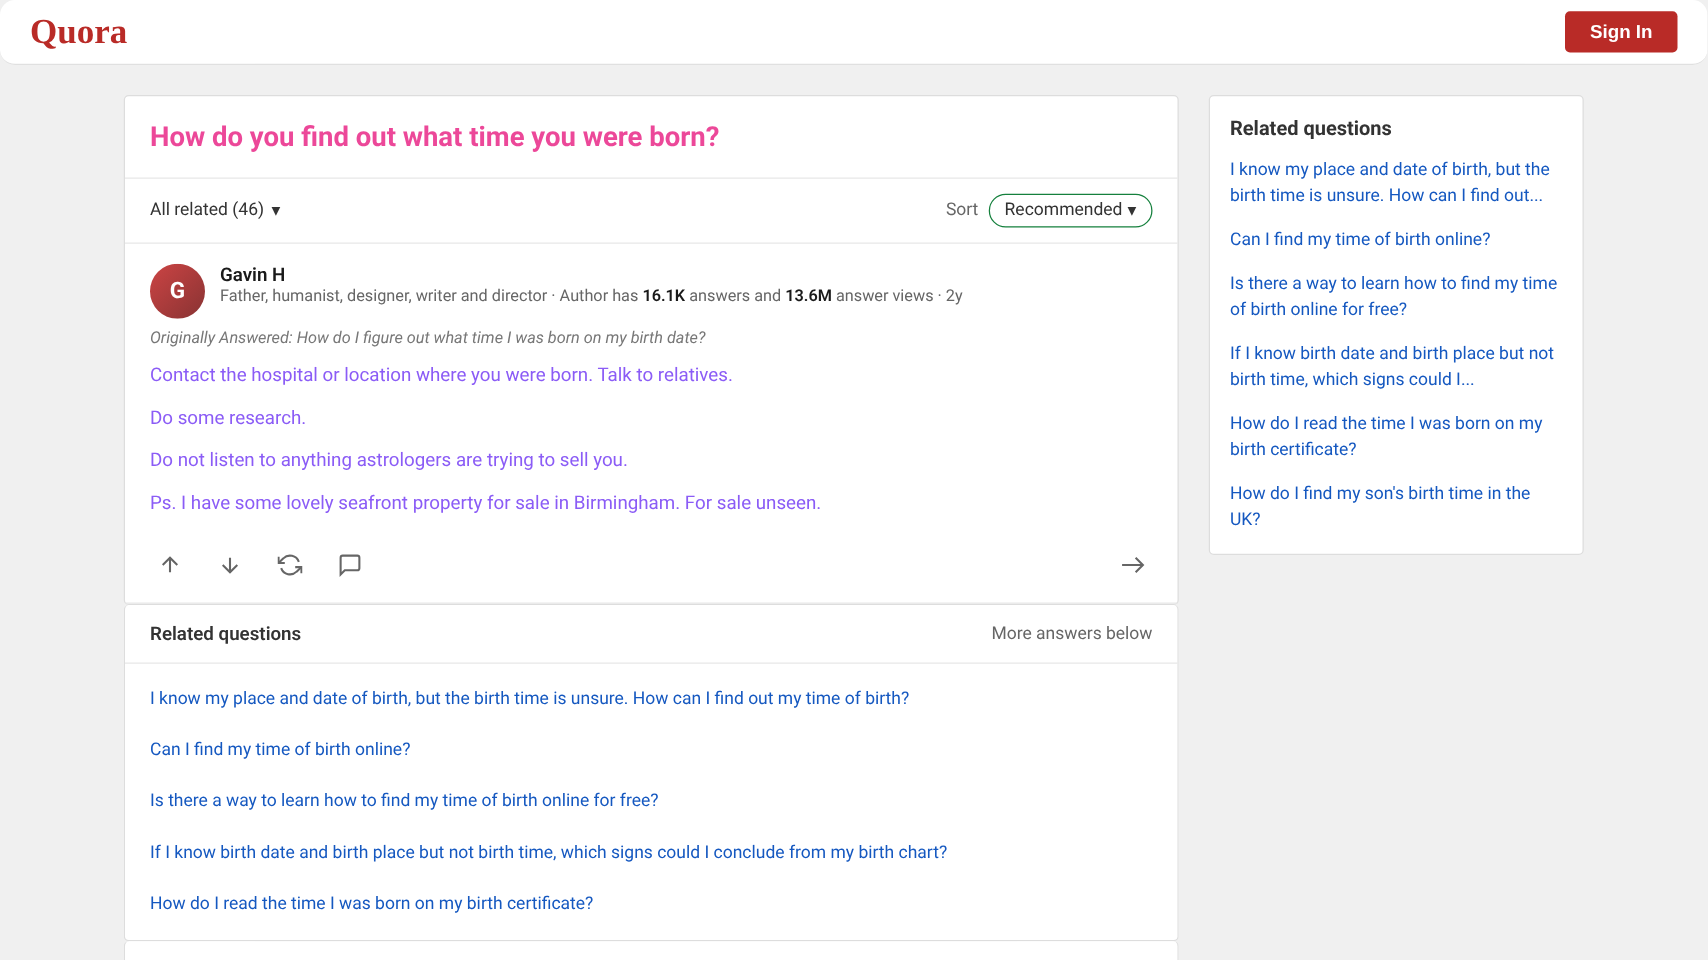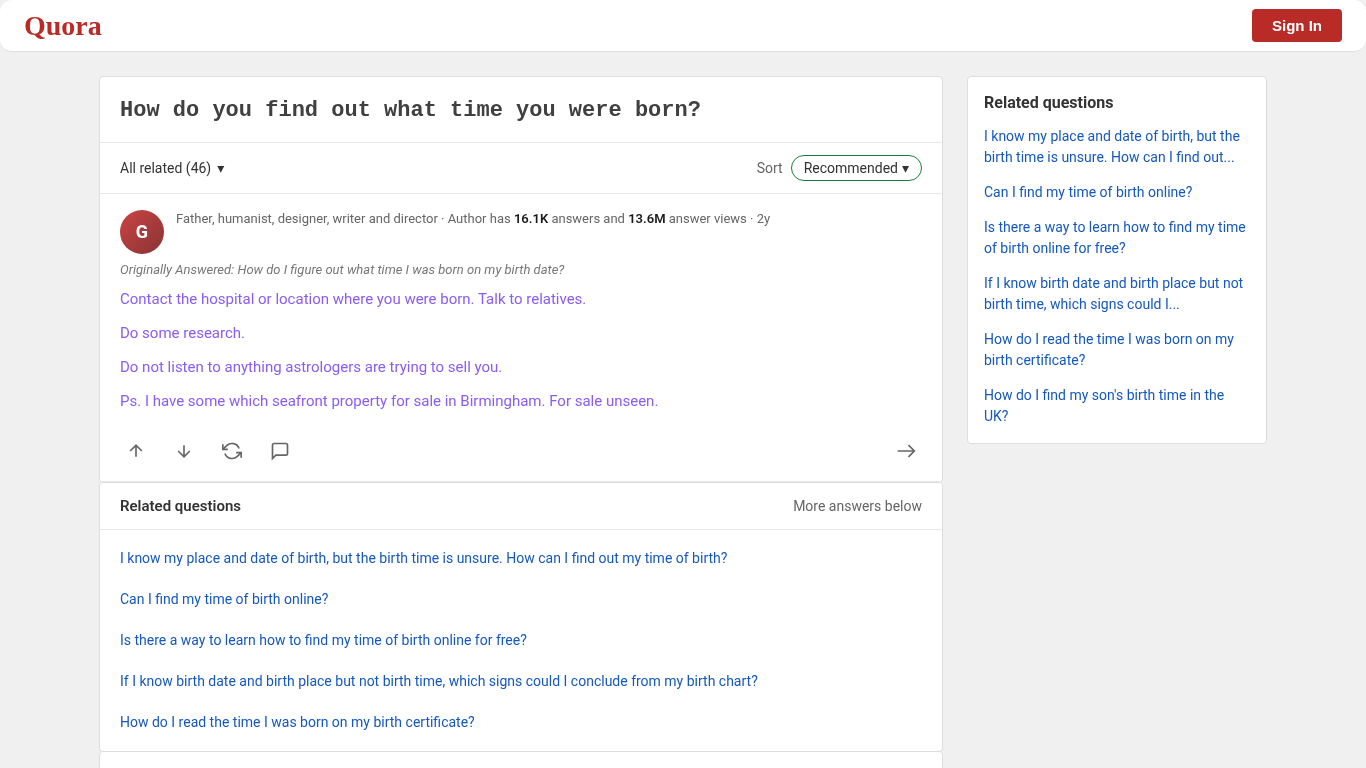--- a/index.html
+++ b/index.html
@@ -87,25 +87,24 @@
     
     .question-card {
       background: #fff;
       border: 1px solid #ddd;
       border-radius: 4px;
       margin-bottom: 0;
     }
     .question-title {
       font-size: 22px;
       font-weight: 700;
-      color: #404040;
+      color: #ec4899;
       padding: 20px 20px 16px;
       border-bottom: 1px solid #e8e8e8;
       line-height: 1.3;
-      font-family: Liberation Mono, monospace;
     }
 
     
     .filter-bar {
       display: flex;
       align-items: center;
       justify-content: space-between;
       padding: 12px 20px;
       border-bottom: 1px solid #e8e8e8;
     }
@@ -335,38 +334,39 @@
           </div>
         </div>
       </div>
 
       <div class="answer-card">
         <div class="author-row">
           <div class="avatar">
             <div class="avatar-img">G</div>
           </div>
           <div class="author-info">
+            <div class="author-name">Gavin H</div>
             <div class="author-bio">
               <span>Father, humanist, designer, writer and director · Author has</span>
               <span class="highlight">16.1K</span>
               <span>answers and</span>
               <span class="highlight">13.6M</span>
               <span>answer views ·</span>
               <span>2y</span>
             </div>
           </div>
         </div>
 
         <div class="originally-answered">Originally Answered: How do I figure out what time I was born on my birth date?</div>
 
         <div class="answer-text">
           <p>Contact the hospital or location where you were born. Talk to relatives.</p>
           <p>Do some research.</p>
           <p>Do not listen to anything astrologers are trying to sell you.</p>
-          <p>Ps. I have some which seafront property for sale in Birmingham. For sale unseen.</p>
+          <p>Ps. I have some lovely seafront property for sale in Birmingham. For sale unseen.</p>
         </div>
 
         <div class="action-bar">
           <button class="action-btn" title="Upvote">
             <svg width="20" height="20" viewBox="0 0 24 24" fill="none" stroke="currentColor" stroke-width="2">
               <path d="M12 19V5M5 12l7-7 7 7"></path>
             </svg>
           </button>
           <button class="action-btn" title="Downvote">
             <svg width="20" height="20" viewBox="0 0 24 24" fill="none" stroke="currentColor" stroke-width="2">

